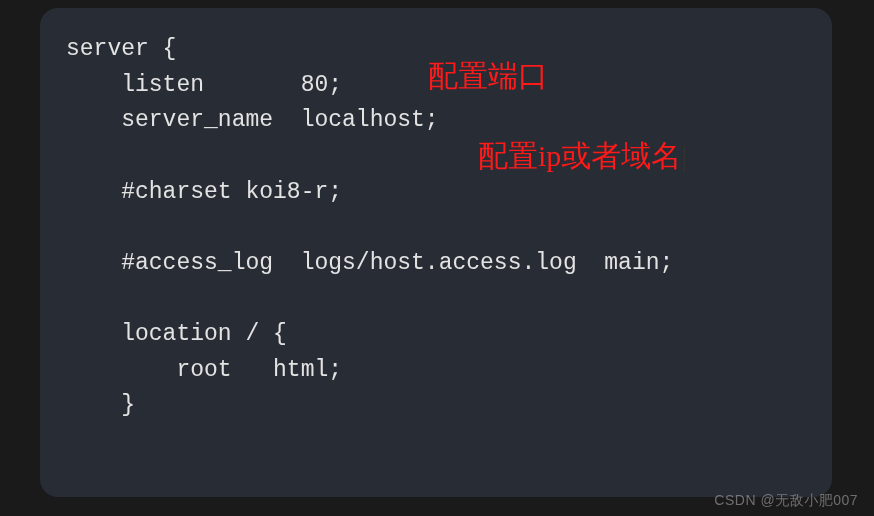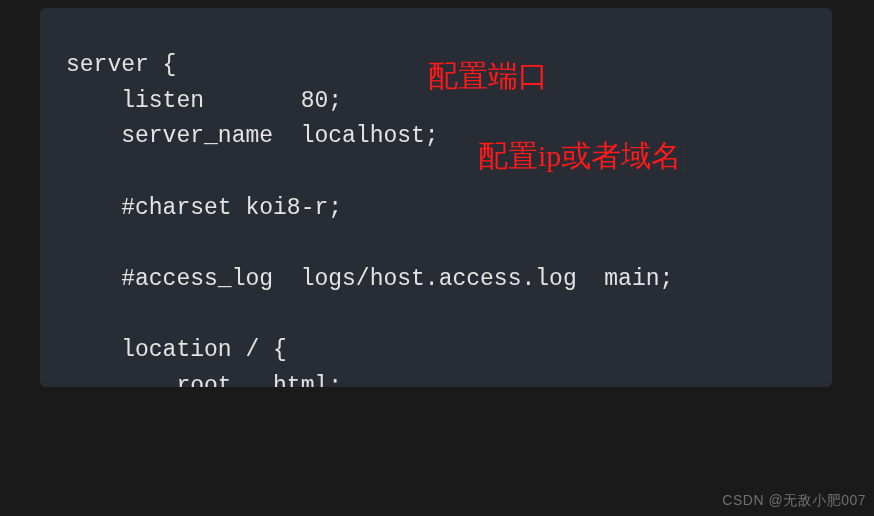--- a/index.html
+++ b/index.html
@@ -13,24 +13,24 @@
       background: #1a1a1a;
       font-family: "Courier New", Consolas, monospace;
       position: relative;
       overflow: hidden;
     }
     .code-block {
       position: absolute;
       left: 40px;
       top: 8px;
       width: 792px;
-      height: 379px;
+      height: 489px;
       background: #282c34;
-      border-radius: 6px;
-      padding: 40px 26px;
+      border-radius: 18px;
+      padding: 24px 26px;
       color: #e3e3e3;
       font-size: 23px;
       line-height: 1.55;
       overflow: hidden;
     }
     .code-line {
       white-space: pre;
       font-family: inherit;
     }
     .blank-line {
@@ -51,21 +51,21 @@
     .anno-domain {
       left: 430px;
       top: 125px;
     }
     .cursor-mark {
       color: #333;
       font-weight: normal;
     }
     .watermark {
       position: absolute;
-      right: 8px;
+      right: 16px;
       bottom: 6px;
       font-family: Arial, sans-serif;
       font-size: 14px;
       color: rgba(180,180,180,0.55);
       letter-spacing: 0.5px;
     }
   </style>
 </head>
 <body>
 

